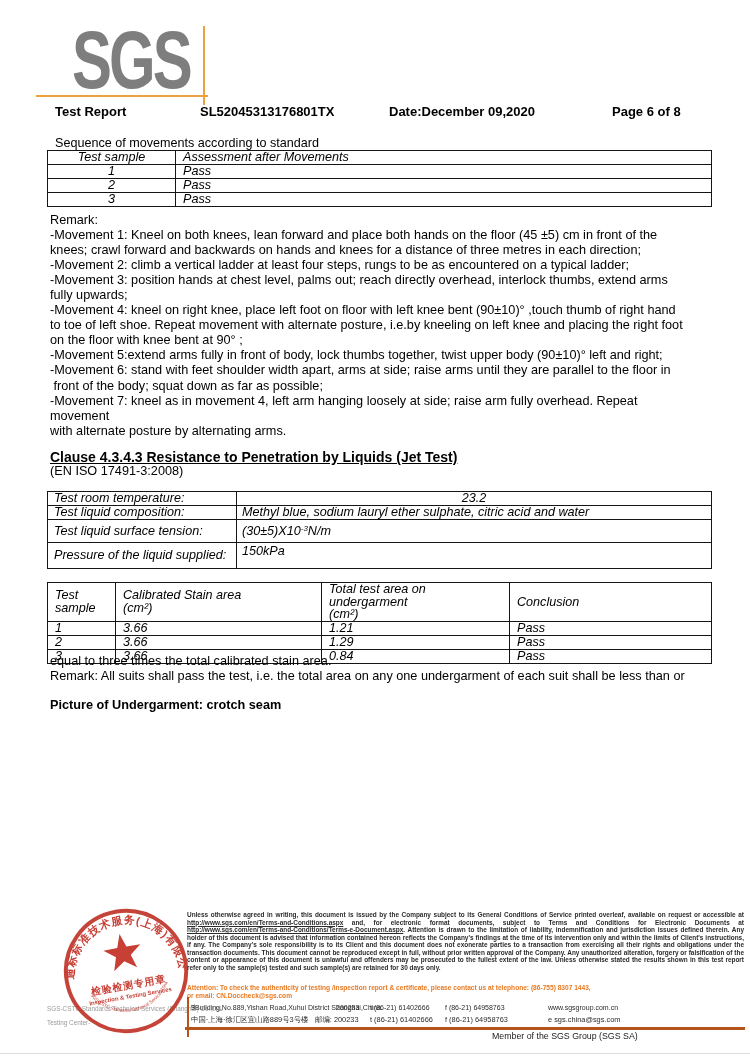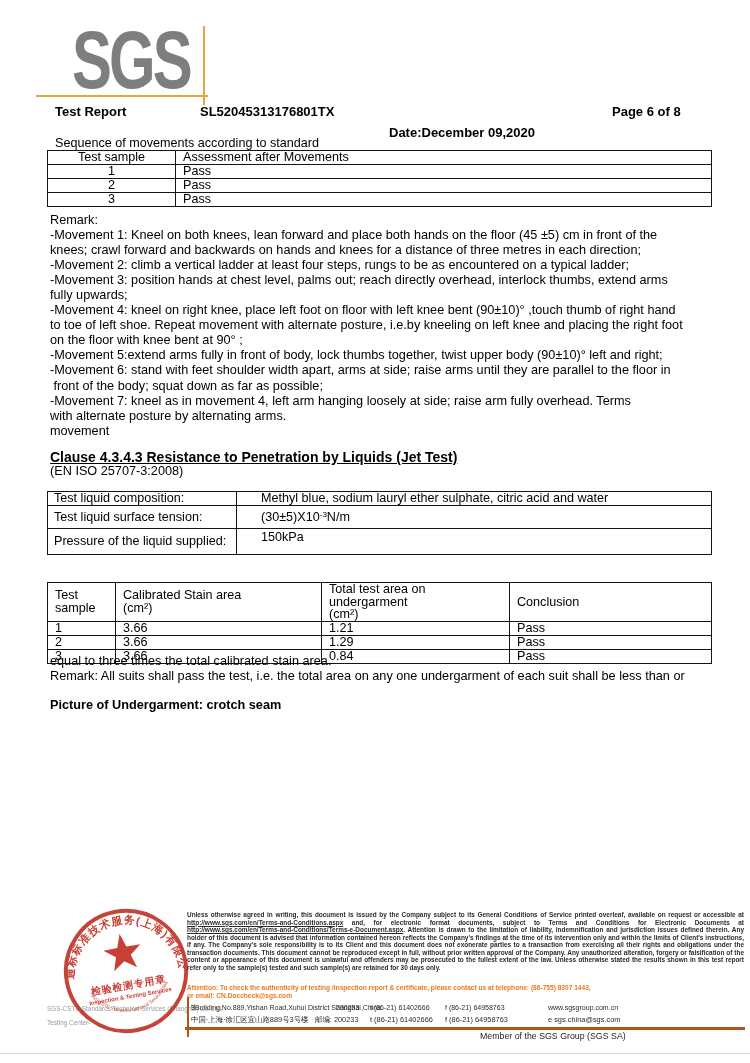--- a/index.html
+++ b/index.html
@@ -5,31 +5,31 @@
   html,body{margin:0;padding:0;background:#ffffff;}
   .page{position:relative;width:750px;height:1063px;background:#ffffff;
         font-family:"Liberation Sans",sans-serif;color:#000;overflow:hidden;}
 
   
   .logo{position:absolute;left:72px;top:19px;font-size:82px;font-weight:bold;color:#7e7e7e;
         letter-spacing:-4px;line-height:1;transform:scale(0.73,1);transform-origin:left top;}
   .logo-hline{position:absolute;left:36px;top:95px;width:172px;height:2px;background:#eaa23f;}
   .logo-vline{position:absolute;left:203px;top:26px;width:2px;height:79px;background:#eaa23f;}
   .hdr span{position:absolute;top:104px;font-size:13px;font-weight:bold;white-space:nowrap;}
-  .hdr-report{left:55px;} .hdr-num{left:200px;} .hdr-date{left:389px;margin-top:21px;} .hdr-page{left:612px;}
+  .hdr-report{left:55px;} .hdr-num{left:200px;} .hdr-date{left:389px;} .hdr-page{left:612px;}
 
   
   table{position:absolute;left:47px;width:665px;border-collapse:collapse;table-layout:fixed;
         font-size:12.6px;}
-  td{border:1.5px solid #151515;padding:0 7px;height:13px;line-height:13px;overflow:hidden;}
+  td{border:1.5px solid #151515;padding:0 7px;height:13px;line-height:13px;overflow:hidden;font-style:italic;}
   .c{text-align:center;}
   .t1{top:150px;}
   .t2{top:491px;}
   .t2 .lab{padding-left:6px;}
-  .t2 .val{padding-left:24px;}
+  .t2 .val{padding-left:5px;}
   .t2 .vtop{vertical-align:top;padding-top:2px;}
   .t2 sup{font-size:8px;vertical-align:4px;}
   .t3{top:582px;}
   .t3 td{text-align:left;}
   .t3 .hd{height:25px;}
   .t3 .hd div{line-height:12.5px;}
 
   
   .seq-title{position:absolute;left:55px;top:136px;font-size:12.6px;}
   .remark1{position:absolute;left:50px;top:213px;font-size:12.7px;line-height:15.05px;}
@@ -58,21 +58,21 @@
   .u{text-decoration:underline;}
   .attention{position:absolute;left:187px;top:984px;font-size:6.6px;font-weight:bold;color:#e87a22;line-height:7.8px;}
   .addr-row{position:absolute;left:0;width:750px;height:11px;font-size:7px;color:#2b2b2b;}
   .addr-row span{position:absolute;white-space:nowrap;}
   .r1{top:1004px;} .r2{top:1015px;font-size:7.4px;}
   .a-addr{left:191px;} .a-postal{left:336px;} .a-tel{left:370px;} .a-fax{left:445px;} .a-web{left:548px;}
   .a-addr2{left:191px;} .a-postal2{left:315px;}
   .tiny-sup{font-size:4.5px;vertical-align:2.5px;position:static !important;}
   .orange-rule{position:absolute;left:185px;top:1027px;width:560px;height:2.5px;background:#b4531a;}
   .v-mark{position:absolute;left:187px;top:997px;width:1.6px;height:40px;background:#b4531a;}
-  .member{position:absolute;left:480px;top:1031px;font-size:8.8px;color:#222;text-align:right;}
+  .member{position:absolute;left:492px;top:1031px;font-size:8.8px;color:#222;text-align:right;}
   .bottom-line{position:absolute;left:0;top:1053px;width:750px;height:1px;background:#dcdcdc;}
 </style>
 </head>
 <body>
 
 <div class="page">
 
   <div class="logo">SGS</div>
   <div class="logo-hline"></div>
   <div class="logo-vline"></div>
@@ -115,34 +115,38 @@
     <div class="tline">knees; crawl forward and backwards on hands and knees for a distance of three metres in each direction;</div>
     <div class="tline">-Movement 2: climb a vertical ladder at least four steps, rungs to be as encountered on a typical ladder;</div>
     <div class="tline">-Movement 3: position hands at chest level, palms out; reach directly overhead, interlock thumbs, extend arms</div>
     <div class="tline">fully upwards;</div>
     <div class="tline">-Movement 4: kneel on right knee, place left foot on floor with left knee bent (90±10)° ,touch thumb of right hand</div>
     <div class="tline">to toe of left shoe. Repeat movement with alternate posture, i.e.by kneeling on left knee and placing the right foot</div>
     <div class="tline">on the floor with knee bent at 90° ;</div>
     <div class="tline">-Movement 5:extend arms fully in front of body, lock thumbs together, twist upper body (90±10)° left and right;</div>
     <div class="tline">-Movement 6: stand with feet shoulder width apart, arms at side; raise arms until they are parallel to the floor in</div>
     <div class="tline"> front of the body; squat down as far as possible;</div>
-    <div class="tline">-Movement 7: kneel as in movement 4, left arm hanging loosely at side; raise arm fully overhead. Terms</div>
+    <div class="tline">-Movement 7: kneel as in movement 4, left arm hanging loosely at side; raise arm fully overhead. Repeat</div>
+    <div class="tline">movement</div>
     <div class="tline">with alternate posture by alternating arms.</div>
-    <div class="tline">movement</div>
   </div>
 
   <div class="clause-title">Clause 4.3.4.3 Resistance to Penetration by Liquids (Jet Test)</div>
-  <div class="clause-std">(EN ISO 25707-3:2008)</div>
+  <div class="clause-std">(EN ISO 17491-3:2008)</div>
 
   <table class="t2">
     <colgroup>
         <col style="width:189px">
         <col>
       </colgroup>
     <tbody>
+        <tr>
+      <td class="lab">Test room temperature:</td>
+      <td class="c">23.2</td>
+    </tr>
     <tr>
       <td class="lab">Test liquid composition:</td>
       <td class="val">Methyl blue, sodium lauryl ether sulphate, citric acid and water</td>
     </tr>
     <tr style="height:23px">
       <td class="lab">Test liquid surface tension:</td>
       <td class="val vtop"><span>(30±5)X10</span><sup>-3</sup><span>N/m</span></td>
     </tr>
     <tr style="height:26px">
       <td class="lab">Pressure of the liquid supplied:</td>

